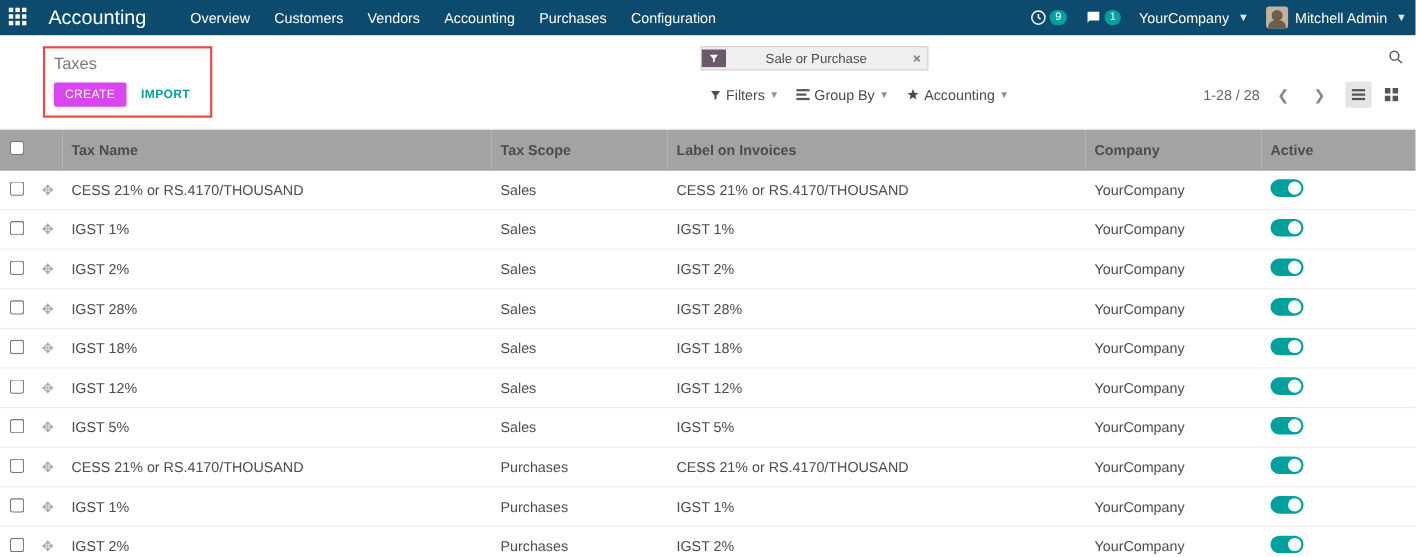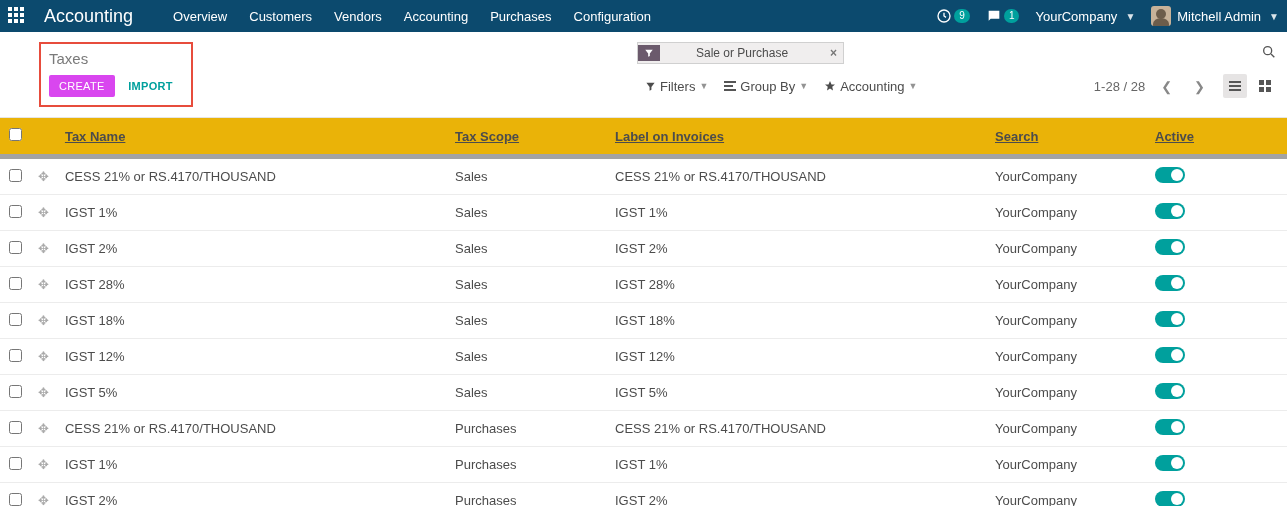--- a/index.html
+++ b/index.html
@@ -38,21 +38,21 @@
   .mini-btn { background:transparent; border:none; color:#4c4c4c; font-size:13px; padding:4px 8px; cursor:pointer; display:inline-flex; align-items:center; gap:4px;}
   .mini-caret{font-size:9px; opacity:.6;}
   .pager { display:flex; align-items:center; gap:10px; color:#666;}
   .pager-arrow { cursor:pointer; color:#888; padding:2px 6px;}
   .view-switch { display:flex; gap:6px; margin-left:12px;}
   .view-btn { width:24px; height:24px; display:flex; align-items:center; justify-content:center; cursor:pointer; border-radius:2px;}
   .view-btn.active { background:#e6e4e4;}
   .row2-right { margin-left:auto; display:flex; align-items:center;}
   
   table { width:100%; border-collapse:collapse; margin-top:10px;}
-  thead th { text-align:left; font-weight:700; font-size:13px; padding:10px 8px; border-bottom:5px solid #a3a3a3; border-top:1px solid #e5e5e5; color:#4c4c4c; background:#eab308;text-decoration:underline;}
+  thead th { text-align:left; font-weight:700; font-size:13px; padding:10px 8px; border-bottom:1px solid #a3a3a3; border-top:1px solid #e5e5e5; color:#4c4c4c; background:#a3a3a3;}
   tbody td { padding:8px 8px; border-bottom:1px solid #ececec; font-size:13px; color:#4c4c4c;}
   .chk { width:30px; text-align:center;}
   .chk-col { width: 30px; }
   .handle-col { width: 24px; }
   .name-col {  }
   .scope-col { width: 160px; }
   .label-col { width: 380px; }
   .company-col { width: 160px; }
   .active-col { width: 140px; }
   input[type=checkbox]{ width:13px; height:13px; cursor:pointer;}
@@ -203,21 +203,21 @@
       <col class="company-col">
       <col class="active-col">
   </colgroup>
   <thead>
     <tr>
       <th class="chk"><input type="checkbox" style=""></th>
       <th></th>
       <th>Tax Name</th>
       <th>Tax Scope</th>
       <th>Label on Invoices</th>
-      <th>Search</th>
+      <th>Company</th>
       <th>Active</th>
     </tr>
   </thead>
   <tbody id="tbody">
       <tr>
         <td class="chk"><input type="checkbox" style=""></td>
         <td class="drag">✥</td>
         <td>CESS 21% or RS.4170/THOUSAND</td>
         <td>Sales</td>
         <td>CESS 21% or RS.4170/THOUSAND</td>

